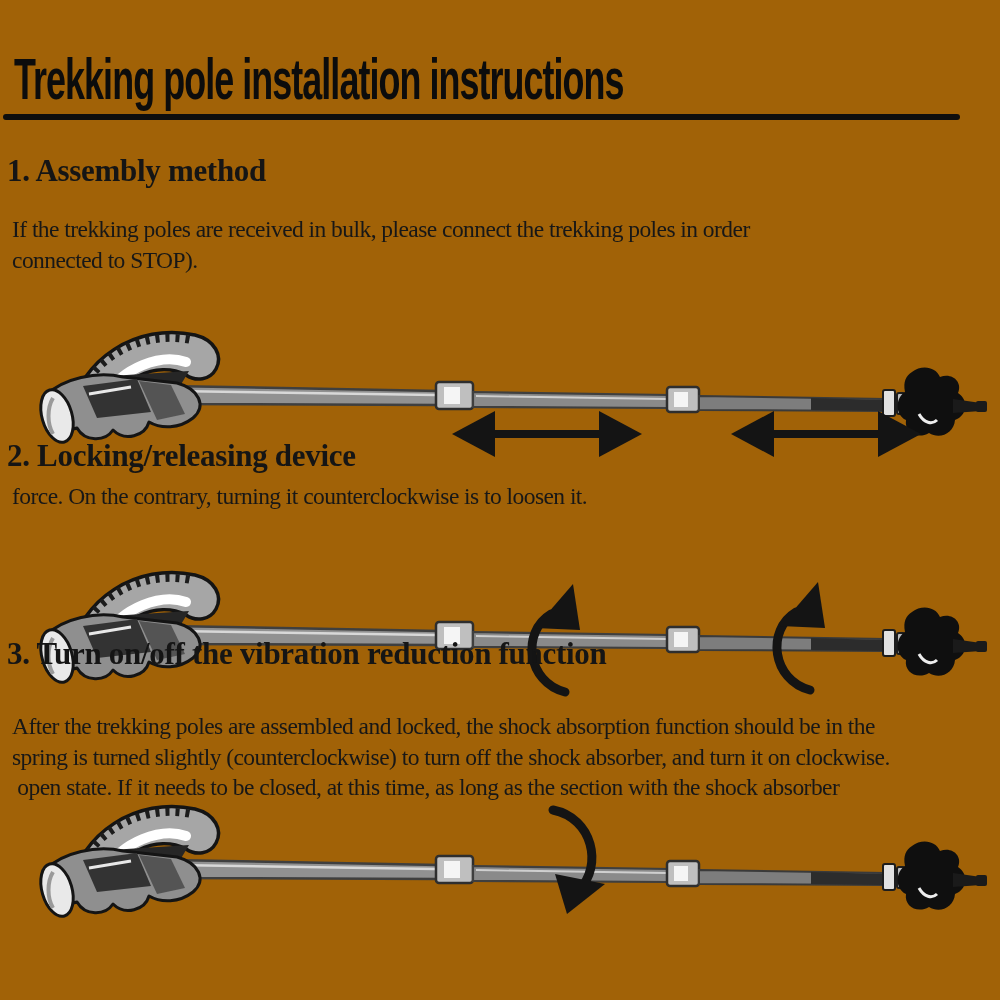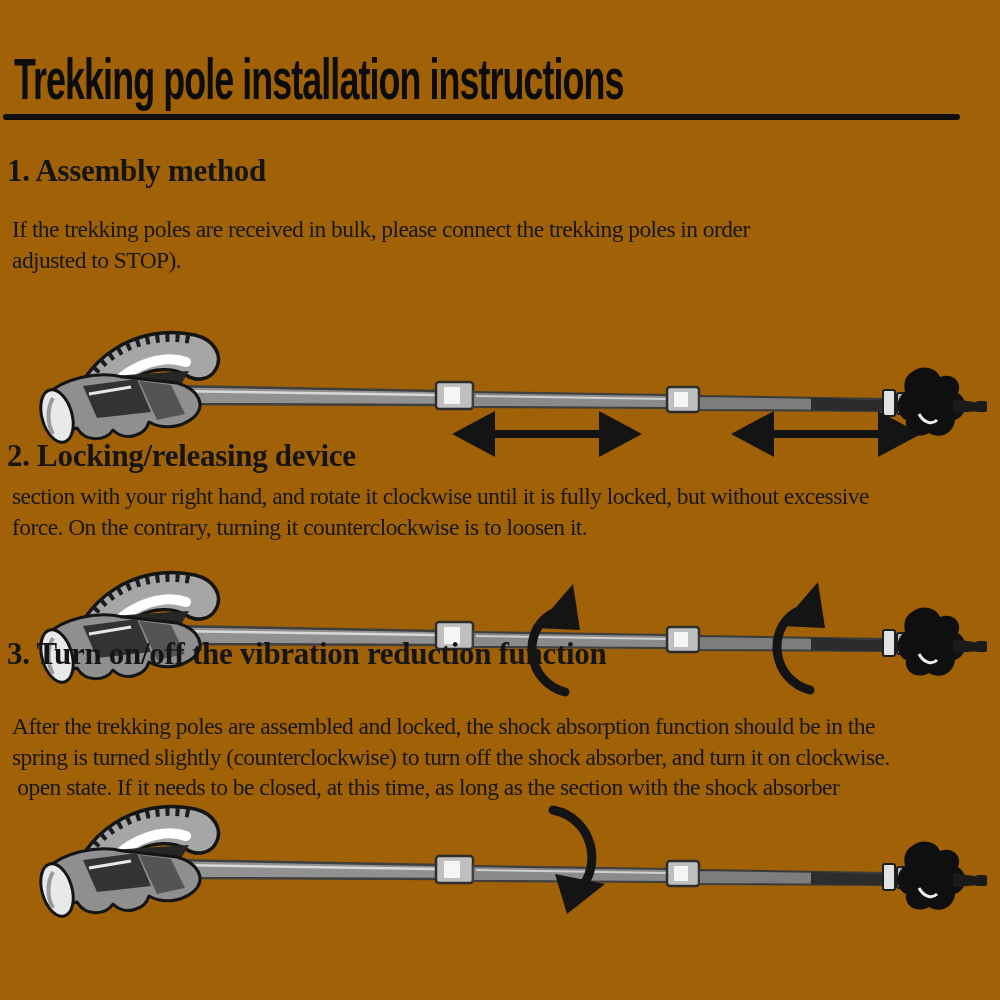--- a/index.html
+++ b/index.html
@@ -91,36 +91,35 @@
       <g id="rotdown">
         <path d="M -14,-42 C 26,-34 36,14 12,38" fill="none" stroke="#141414" stroke-width="9" stroke-linecap="round"></path>
         <polygon points="-12,22 38,32 0,62" fill="#141414"></polygon>
       </g>
     </defs>
   </svg>
 
   <div class="abs sec-heading" style="top:153px;text-align:right;">1. Assembly method</div>
   <div class="abs para" style="top:214px;">
     <div class="para-line">If the trekking poles are received in bulk, please connect the trekking poles in order</div>
-    <div class="para-line">adjusted to STOP).</div>
+    <div class="para-line">connected to STOP).</div>
   </div>
 
   <svg class="pole-svg" style="top:316px;" viewBox="0 0 950 150">
     <use href="#pole"></use>
     <g transform="translate(528,118)">
         <use href="#dblarrow"></use>
       </g>
     <g transform="translate(807,118)">
         <use href="#dblarrow"></use>
       </g>
   </svg>
 
   <div class="abs sec-heading" style="top:438px;">2. Locking/releasing device</div>
   <div class="abs para" style="top:481px;">
-    <div class="para-line">section with your right hand, and rotate it clockwise until it is fully locked, but without excessive</div>
     <div class="para-line">force. On the contrary, turning it counterclockwise is to loosen it.</div>
   </div>
 
   <svg class="pole-svg" style="top:556px;" viewBox="0 0 950 150">
     <use href="#pole"></use>
     <g transform="translate(534,64)">
         <use href="#rotup"></use>
       </g>
     <g transform="translate(779,62)">
         <use href="#rotup"></use>

